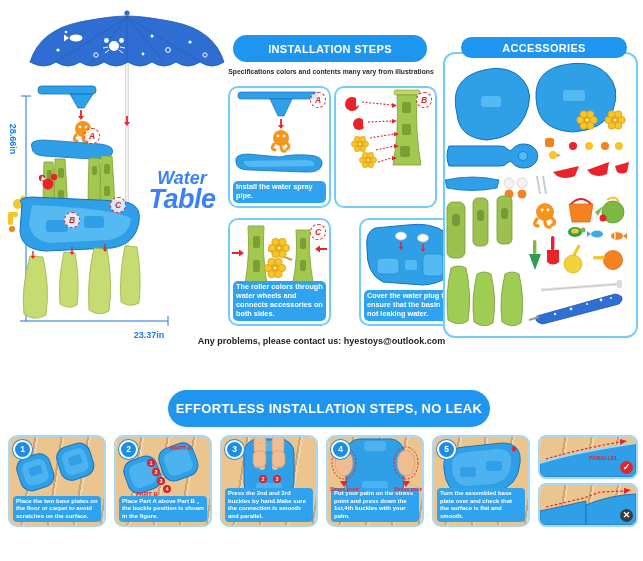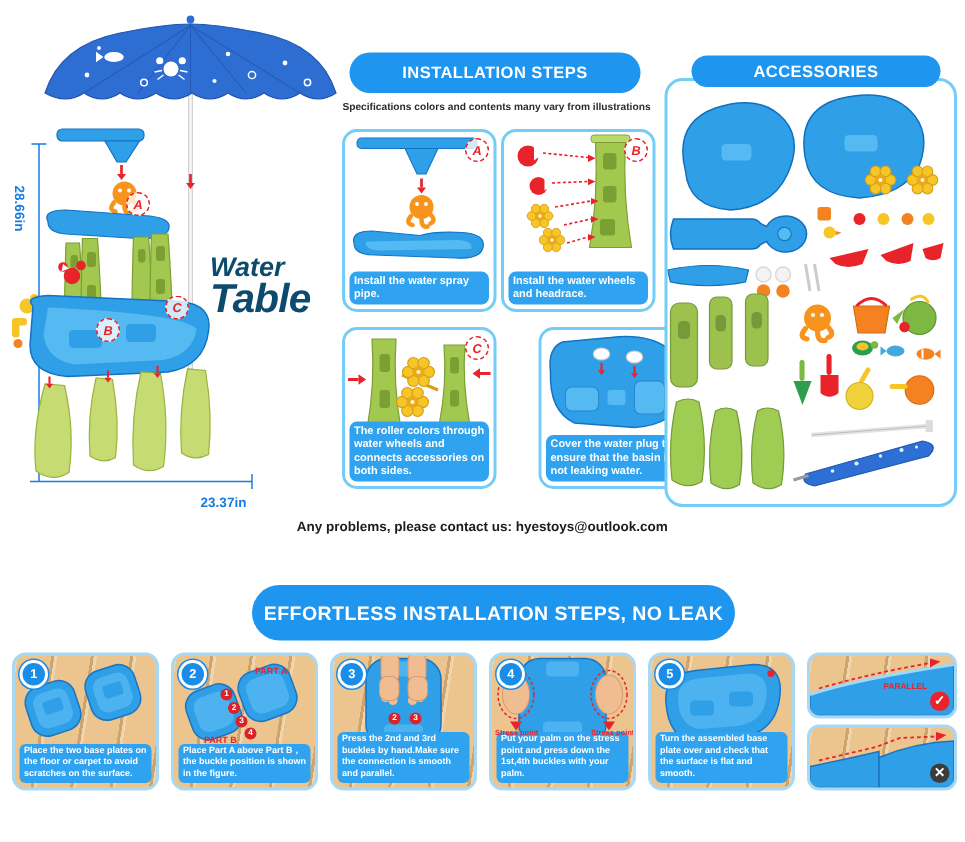--- a/index.html
+++ b/index.html
@@ -25,28 +25,28 @@
   .cap{position:absolute;left:3px;right:3px;bottom:3px;background:#2fa3ef;border-radius:5px;
        color:#fff;font-weight:bold;font-size:7.3px;line-height:1.22;padding:2px 3px;}
   .marker{position:absolute;width:14px;height:14px;border:1.2px dashed #e8232a;border-radius:50%;
           background:rgba(255,255,255,.78);color:#e8232a;font-weight:bold;font-style:italic;
           font-size:8.5px;line-height:14px;text-align:center;z-index:5;}
   .mk-tr{top:4px;right:3px;}
   
   .acc-panel{position:absolute;left:443px;top:52px;width:195px;height:286px;border:2px solid #74cdf6;
              border-radius:12px;background:#fff;box-sizing:border-box;}
   
-  .title{position:absolute;left:140px;top:170px;width:84px;text-align:left;color:#0c4a6e;
+  .title{position:absolute;left:140px;top:170px;width:84px;text-align:center;color:#3b82f6;
          font-style:italic;font-weight:bold;line-height:.95;}
   .title .l1{font-size:18px;display:block;}
   .title .l2{font-size:27px;display:block;letter-spacing:-.5px;}
   .dim{position:absolute;color:#1a7be0;font-weight:bold;font-size:9px;}
   .dim-h{left:-10px;top:125px;width:44px;height:12px;transform:rotate(90deg);text-align:center;}
   .dim-w{left:126px;top:322px;width:46px;text-align:center;}
-  .contact{position:absolute;left:0;top:346px;width:643px;text-align:center;font-size:9px;
+  .contact{position:absolute;left:0;top:336px;width:643px;text-align:center;font-size:9px;
            font-weight:bold;color:#1c1c1c;}
   
   .wood{background-color:#ebc48e;
         background-image:repeating-linear-gradient(99deg,rgba(255,255,255,.28) 0 2px,
           rgba(255,255,255,0) 2px 24px,rgba(146,94,40,.32) 24px 26px);}
   .card{position:absolute;top:435px;width:98px;height:92px;border:2px solid #a9d8f2;
         border-radius:9px;box-sizing:border-box;overflow:hidden;}
   .c1{left:8px;}.c2{left:114px;}.c3{left:220px;}.c4{left:326px;}.c5{left:432px;}
   .numbadge{position:absolute;left:3px;top:3px;width:15px;height:15px;border-radius:50%;
             background:#1b8de8;border:2px solid #fff;box-shadow:0 0 0 1px #1b8de8;color:#fff;
@@ -270,21 +270,20 @@
       </g>
       <g fill="#e8232a">
         <polygon points="56,15 61,17.5 56,20"></polygon>
           <polygon points="56,31 61,33 56,35.5"></polygon>
         <polygon points="58,44 63,46 58,48.5"></polygon>
           <polygon points="58,56 63,58 58,60.5"></polygon>
         <polygon points="56,68 61,70 56,72.5"></polygon>
       </g>
     </svg>
     <div class="marker mk-tr">B</div>
-    <div class="cap">Install the water wheels and headrace.</div>
   </div>
 
   <div class="panel pC">
     <svg width="99" height="68" viewBox="0 0 99 68">
       <path d="M18,6 h16 q-2,30 3,58 h-22 q5,-28 3,-58 z" fill="#a3c84f" stroke="#7c9f33" stroke-width=".8"></path>
       <path d="M66,10 h14 q-2,24 3,52 h-20 q5,-26 3,-52 z" fill="#a3c84f" stroke="#7c9f33" stroke-width=".8"></path>
       <g fill="#7c9f33">
           <rect x="23" y="16" width="7" height="12" rx="2"></rect>
           <rect x="23" y="40" width="7" height="12" rx="2"></rect>
         <rect x="70" y="18" width="6" height="11" rx="2"></rect>

